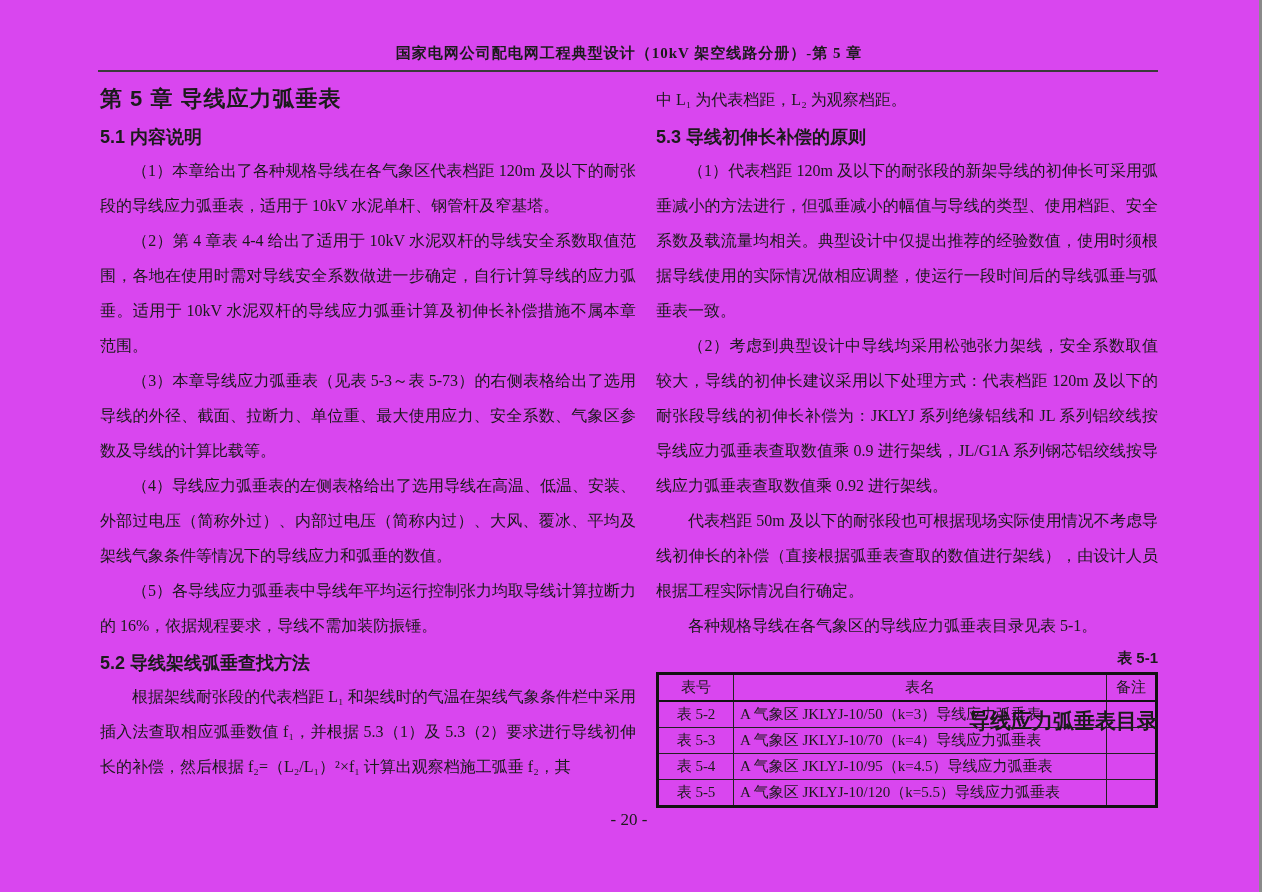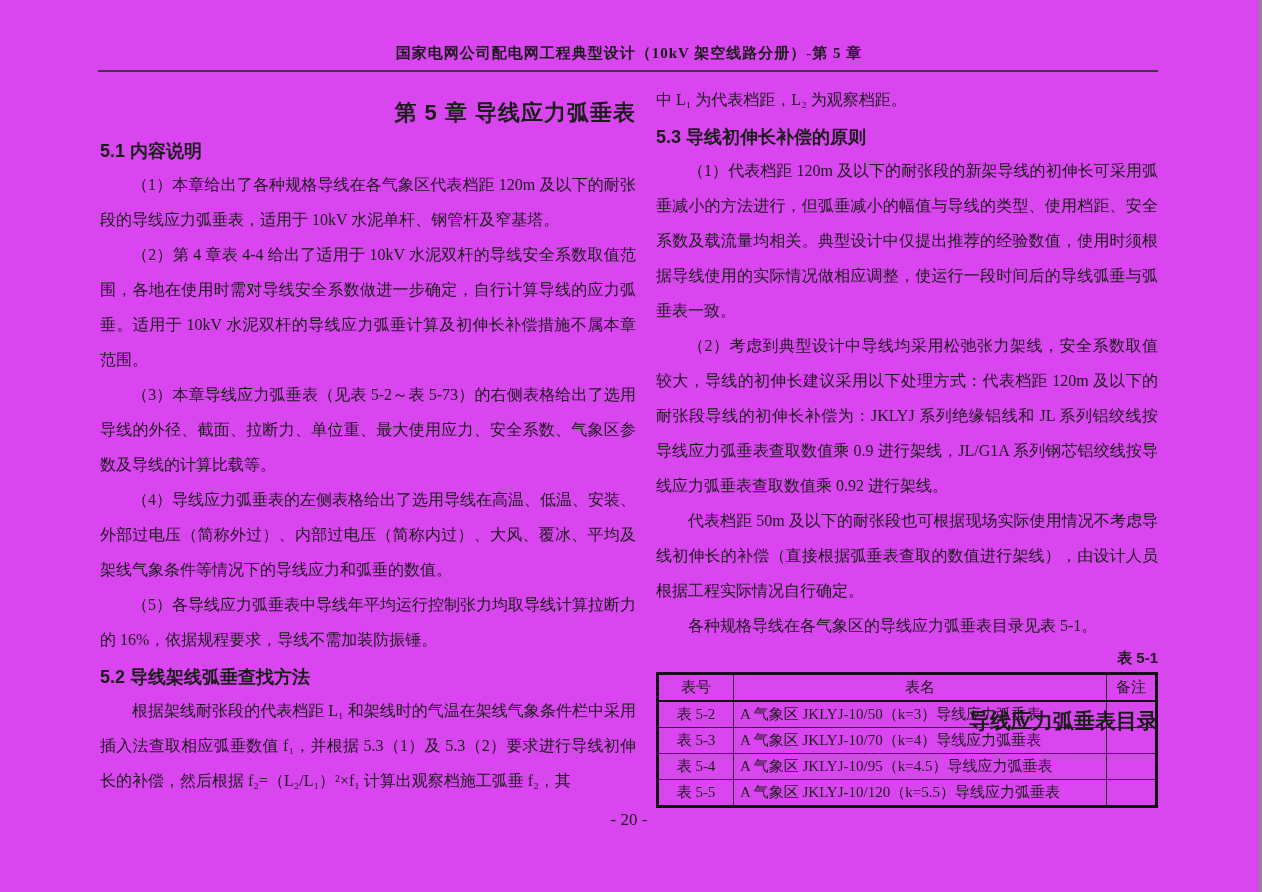--- a/index.html
+++ b/index.html
@@ -18,22 +18,22 @@
     text-align:center; font-size:15px; font-weight:bold; letter-spacing:1px;
   }
   .header-rule {
     position:absolute; top:70px; left:98px; width:1060px; height:2px;
     background:#3a3a3a;
   }
   .col { position:absolute; top:82px; }
   .col-left  { left:100px; width:536px; }
   .col-right { left:656px; width:502px; }
   .chapter-title {
-    text-align:right; font-weight:bold; font-size:22px;
-    line-height:30px; margin:16px 0 8px;
+    text-align:left; font-weight:bold; font-size:22px;
+    line-height:30px; margin:2px 0 8px;
     font-family:"Liberation Sans","DejaVu Sans",sans-serif;
     letter-spacing:1px;
   }
   .sec-heading {
     font-family:"Liberation Sans","DejaVu Sans",sans-serif;
     font-weight:bold; font-size:18px; line-height:30px; margin:5px 0 1px;
   }
   .body-p {
     font-size:16px; line-height:35px; margin:0;
     text-align:justify; text-justify:inter-ideograph; text-indent:2em;
@@ -71,21 +71,21 @@
 
   <div class="doc-header">国家电网公司配电网工程典型设计（10kV 架空线路分册）-第 5 章</div>
   <div class="header-rule"></div>
 
   <div class="col col-left">
     <div class="chapter-title">第 5 章 导线应力弧垂表</div>
 
     <div class="sec-heading">5.1 内容说明</div>
     <p class="body-p">（1）本章给出了各种规格导线在各气象区代表档距 120m 及以下的耐张段的导线应力弧垂表，适用于 10kV 水泥单杆、钢管杆及窄基塔。</p>
     <p class="body-p">（2）第 4 章表 4-4 给出了适用于 10kV 水泥双杆的导线安全系数取值范围，各地在使用时需对导线安全系数做进一步确定，自行计算导线的应力弧垂。适用于 10kV 水泥双杆的导线应力弧垂计算及初伸长补偿措施不属本章范围。</p>
-    <p class="body-p">（3）本章导线应力弧垂表（见表 5-2～表 5-73）的右侧表格给出了选用导线的外径、截面、拉断力、单位重、最大使用应力、安全系数、气象区参数及导线的计算比载等。</p>
+    <p class="body-p">（3）本章导线应力弧垂表（见表 5-3～表 5-73）的右侧表格给出了选用导线的外径、截面、拉断力、单位重、最大使用应力、安全系数、气象区参数及导线的计算比载等。</p>
     <p class="body-p">（4）导线应力弧垂表的左侧表格给出了选用导线在高温、低温、安装、外部过电压（简称外过）、内部过电压（简称内过）、大风、覆冰、平均及架线气象条件等情况下的导线应力和弧垂的数值。</p>
     <p class="body-p">（5）各导线应力弧垂表中导线年平均运行控制张力均取导线计算拉断力的 16%，依据规程要求，导线不需加装防振锤。</p>
 
     <div class="sec-heading">5.2 导线架线弧垂查找方法</div>
     <p class="body-p">根据架线耐张段的代表档距 L₁ 和架线时的气温在架线气象条件栏中采用插入法查取相应弧垂数值 f₁，并根据 5.3（1）及 5.3（2）要求进行导线初伸长的补偿，然后根据 f₂=（L₂/L₁）²×f₁ 计算出观察档施工弧垂 f₂，其</p>
   </div>
 
   <div class="col col-right">
     <p class="body-p no-indent">中 L₁ 为代表档距，L₂ 为观察档距。</p>
 

